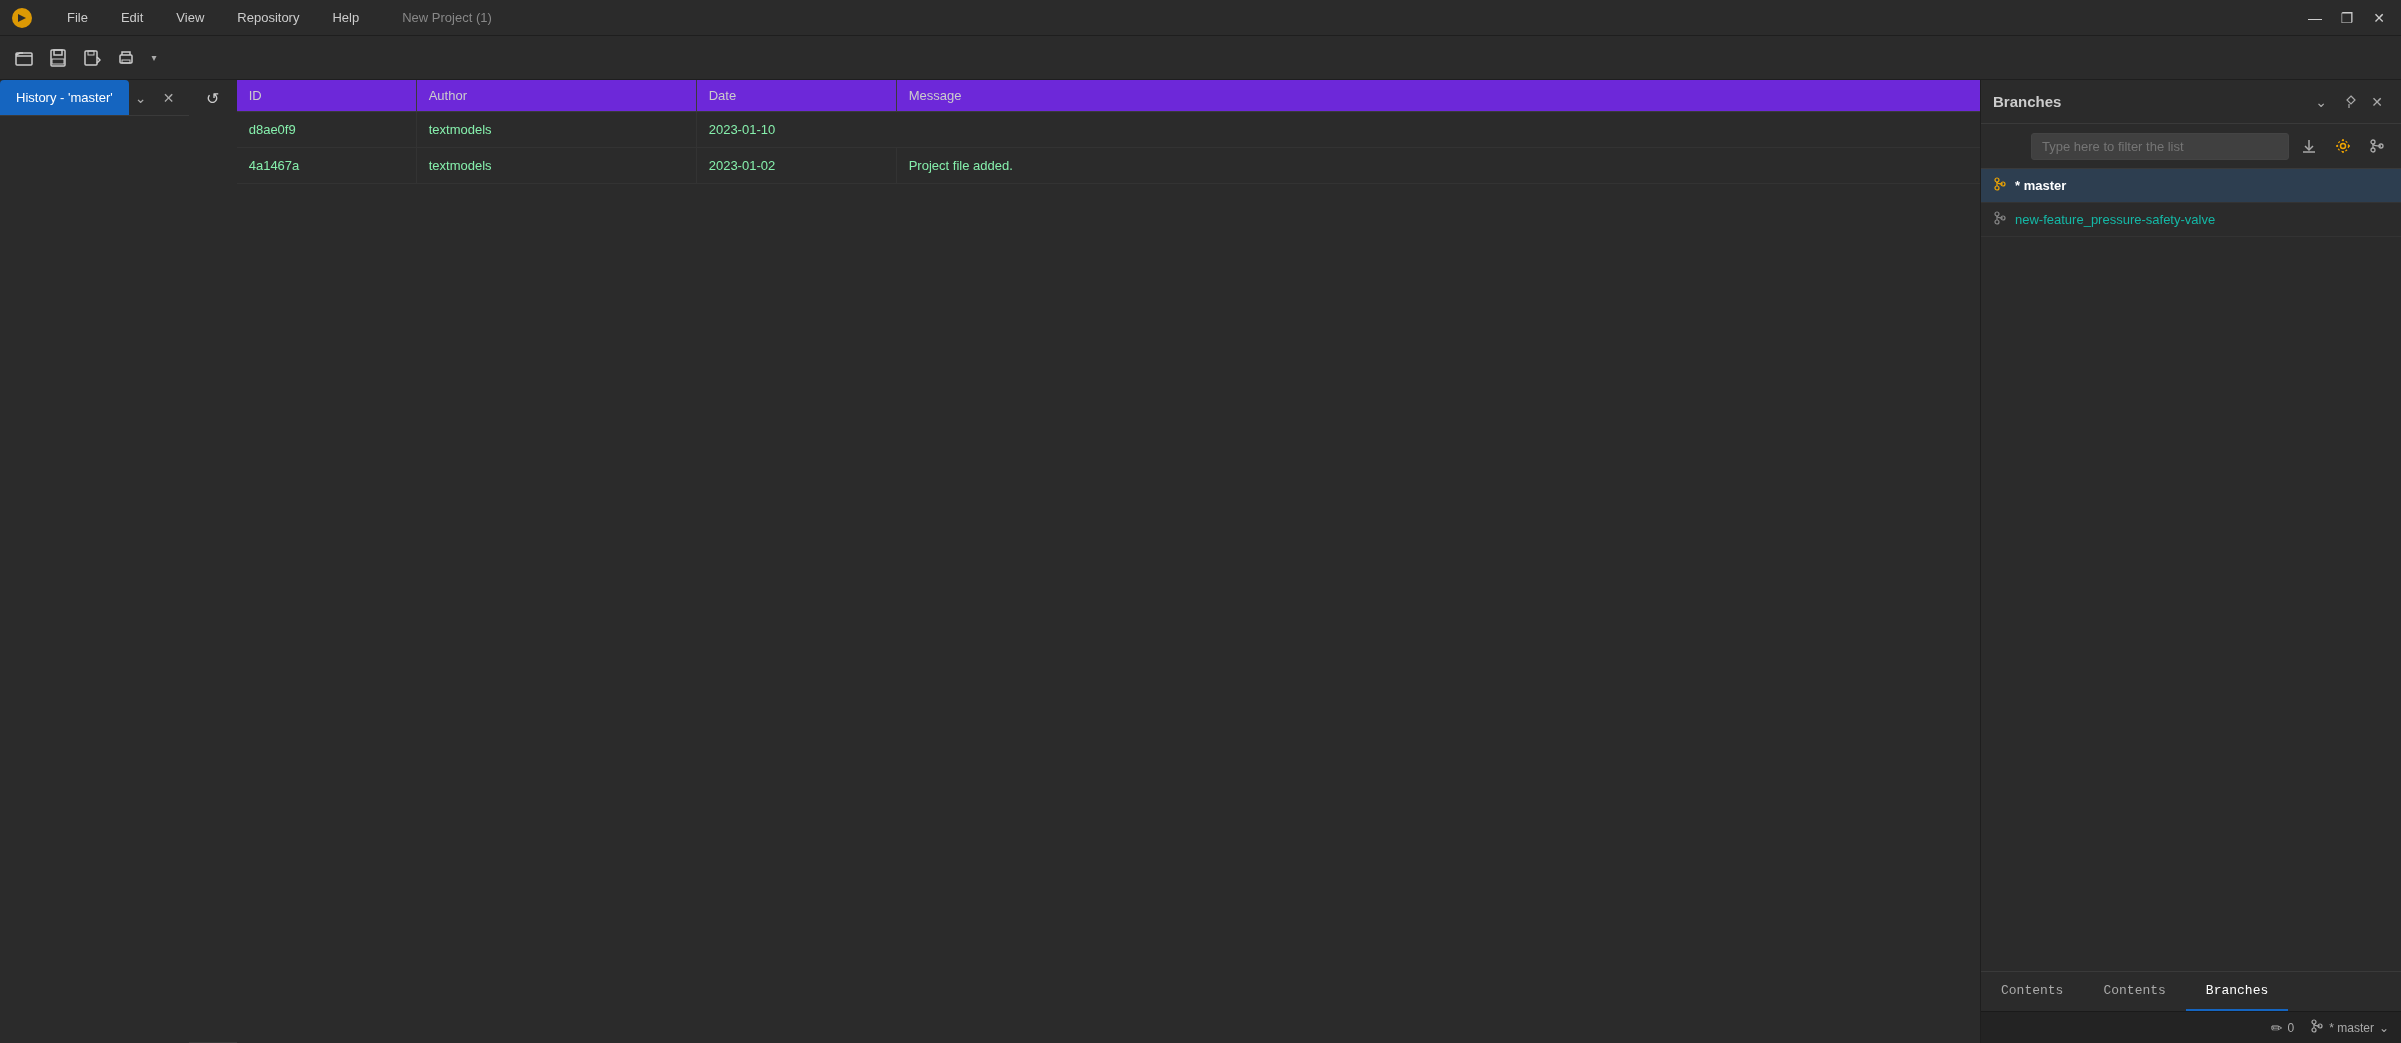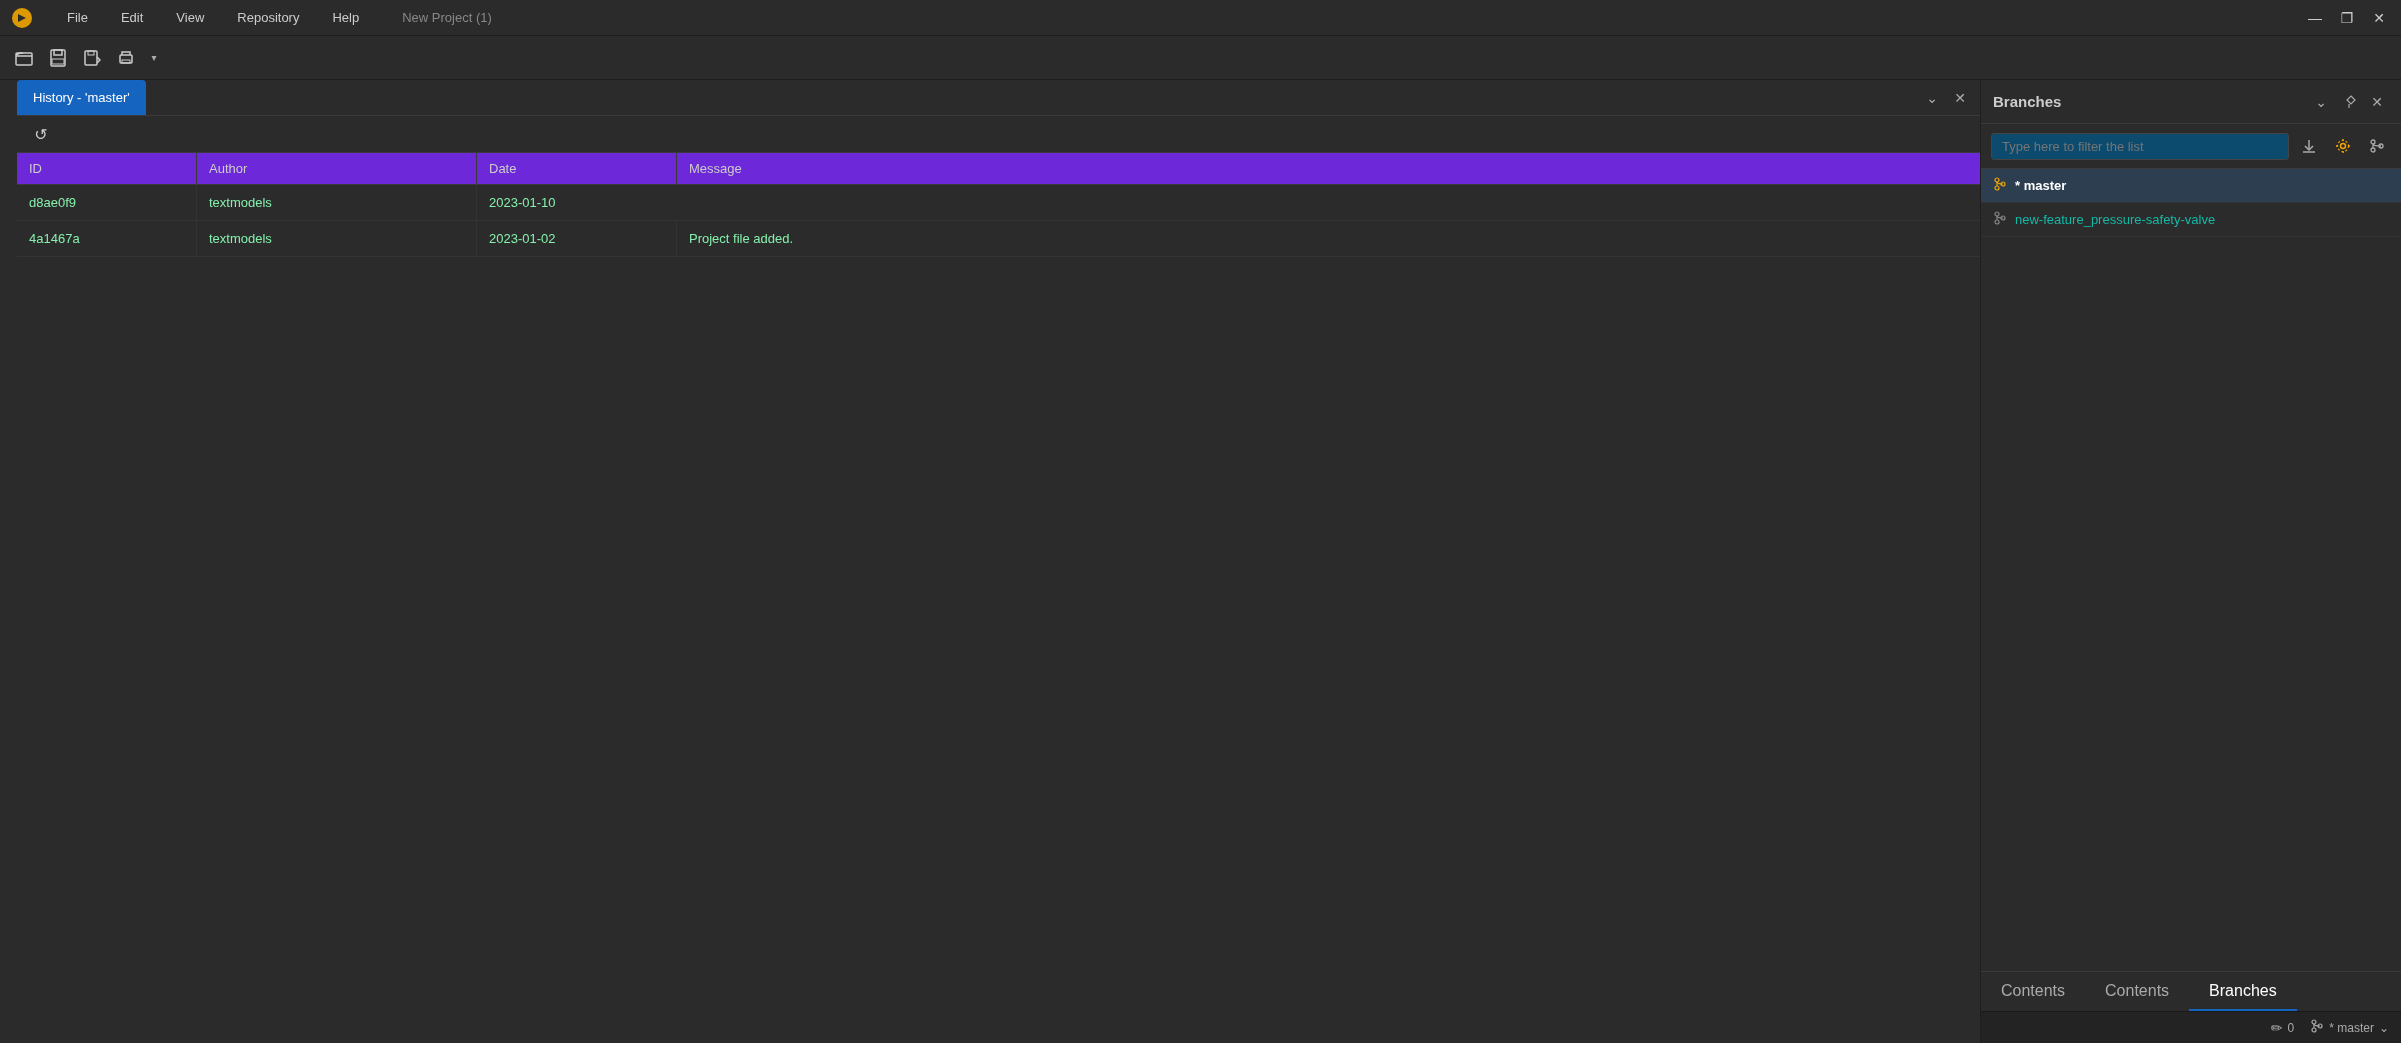--- a/index.html
+++ b/index.html
@@ -109,25 +109,23 @@
     .main-area {
       flex: 1;
       display: flex;
       overflow: hidden;
     }
 
     
     .history-panel {
       flex: 1;
       display: flex;
-      flex-direction: column;
       background: #2b2b2b;
       border-right: 1px solid #1e1e1e;
       overflow: hidden;
-      margin-left: 17px;
     }
     .panel-tab-bar {
       display: flex;
       align-items: center;
       background: #2b2b2b;
       border-bottom: 1px solid #3a3a3a;
       height: 36px;
       flex-shrink: 0;
     }
     .panel-tab {
@@ -263,27 +261,28 @@
     .filter-bar {
       display: flex;
       align-items: center;
       padding: 8px 10px;
       border-bottom: 1px solid #3a3a3a;
       gap: 6px;
       flex-shrink: 0;
     }
     .filter-input {
       flex: 1;
-      background: #0c4a6e;
+      background: #404040;
       border: 1px solid #444;
       border-radius: 3px;
       color: #aaaaaa;
       padding: 5px 10px;
       font-size: 13px;
       outline: none;
+      margin-left: 40px;
     }
     .filter-action-btn {
       background: none;
       border: none;
       color: #aaa;
       cursor: pointer;
       font-size: 16px;
       width: 28px;
       height: 28px;
       display: flex;
@@ -324,25 +323,26 @@
       align-items: flex-end;
       border-top: 1px solid #3a3a3a;
       height: 40px;
       background: #2b2b2b;
       flex-shrink: 0;
     }
     .bottom-tab {
       padding: 8px 20px;
       color: #aaaaaa;
       cursor: pointer;
-      font-size: 16px;
+      font-size: 13px;
       border-bottom: 2px solid transparent;
       height: 100%;
       display: flex;
       align-items: center;
+      font-family: Liberation Mono, monospace;
     }
     .bottom-tab.active {
       color: #ffffff;
       border-bottom: 2px solid #1565c0;
     }
 
     
     .status-bar {
       height: 32px;
       background: #232323;

